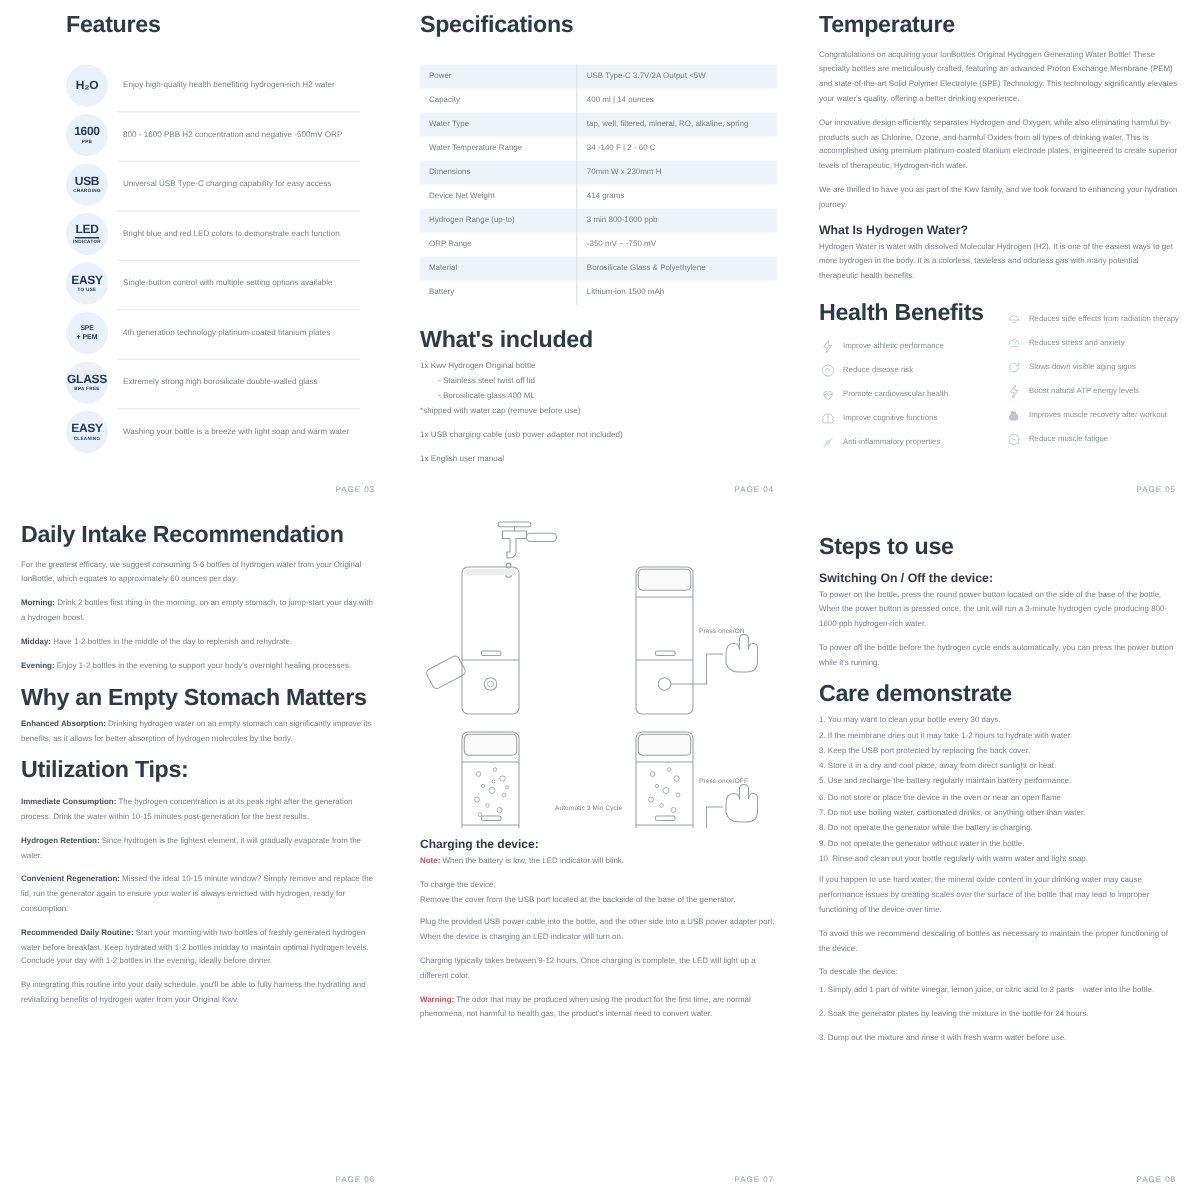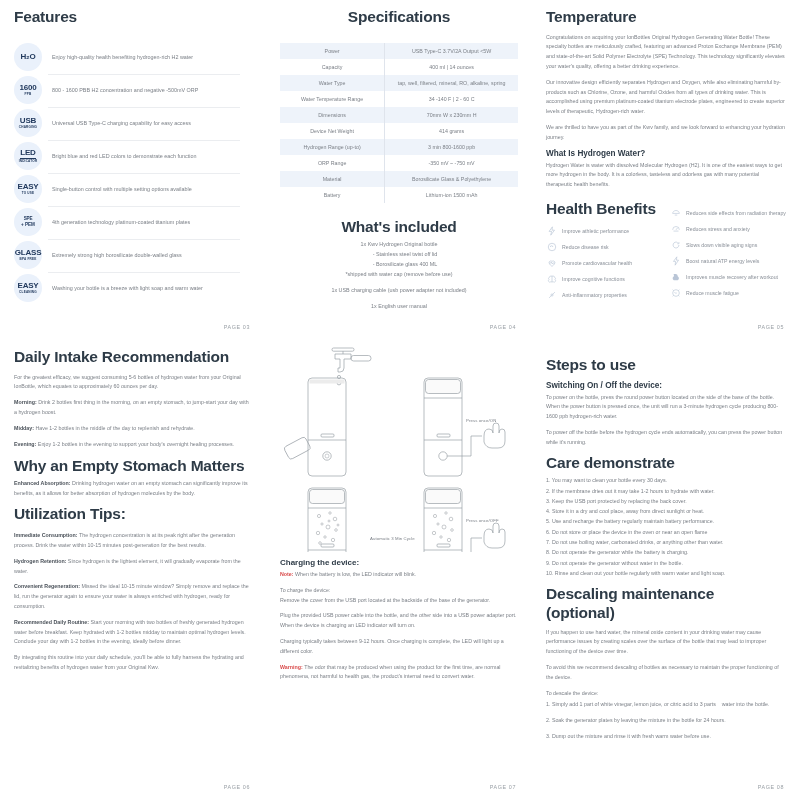--- a/index.html
+++ b/index.html
@@ -7,22 +7,22 @@
     width:800px; height:800px; overflow:hidden;
     background:#ffffff;
     font-family:"Liberation Sans", sans-serif;
     color:#6d7278;
     -webkit-font-smoothing:antialiased;
   }
   .sheet { position:relative; width:800px; height:800px; }
 
   
   .page { position:absolute; background:#fff; overflow:hidden; }
-  .p03 { left:0;   top:0;   width:266px; height:340px; }
-  .p04 { left:266px; top:0; width:266px; height:340px;text-align:center; }
+  .p03 { left:0;   top:0;   width:266px; height:340px;padding-left:30px; }
+  .p04 { left:266px; top:0; width:266px; height:340px; }
   .p05 { left:532px; top:0; width:268px; height:340px; }
   .p06 { left:0;   top:340px; width:266px; height:460px; }
   .p07 { left:266px; top:340px; width:266px; height:460px; }
   .p08 { left:532px; top:340px; width:268px; height:460px; }
 
   .pad { padding:8px 14px 0 14px; }
 
   h1.title {
     font-size:15.5px; font-weight:600; color:#2e3b47;
     letter-spacing:-0.2px; line-height:1.2; margin-bottom:3px;
@@ -498,21 +498,20 @@
           <li>2. If the membrane dries out it may take 1-2 hours to hydrate with water.</li>
           <li>3. Keep the USB port protected by replacing the back cover.</li>
           <li>4. Store it in a dry and cool place, away from direct sunlight or heat.</li>
           <li>5. Use and recharge the battery regularly maintain battery performance.</li>
           <li>6. Do not store or place the device in the oven or near an open flame</li>
           <li>7. Do not use boiling water, carbonated drinks, or anything other than water.</li>
           <li>8. Do not operate the generator while the battery is charging.</li>
           <li>9. Do not operate the generator without water in the bottle.</li>
           <li>10. Rinse and clean out your bottle regularly with warm water and light soap.</li>
         </ol>
-      <h1 class="title" style="margin-top:7px">Descaling maintenance (optional)</h1>
       <div id="descale-paras" style="margin-top:5px">
           <p class="body">If you happen to use hard water, the mineral oxide content in your drinking water may cause performance issues by creating scales over the surface of the bottle that may lead to improper functioning of the device over time.</p>
           <p class="body">To avoid this we recommend descaling of bottles as necessary to maintain the proper functioning of the device.</p>
           <p class="body" style="margin-bottom: 2px;">To descale the device:</p>
         </div>
       <div id="descale-steps">
           <p class="body" style="white-space: pre-wrap;">1. Simply add 1 part of white vinegar, lemon juice, or citric acid to 3 parts    water into the bottle.</p>
           <p class="body" style="white-space: pre-wrap;">2. Soak the generator plates by leaving the mixture in the bottle for 24 hours.</p>
           <p class="body" style="white-space: pre-wrap;">3. Dump out the mixture and rinse it with fresh warm water before use.</p>
         </div>

